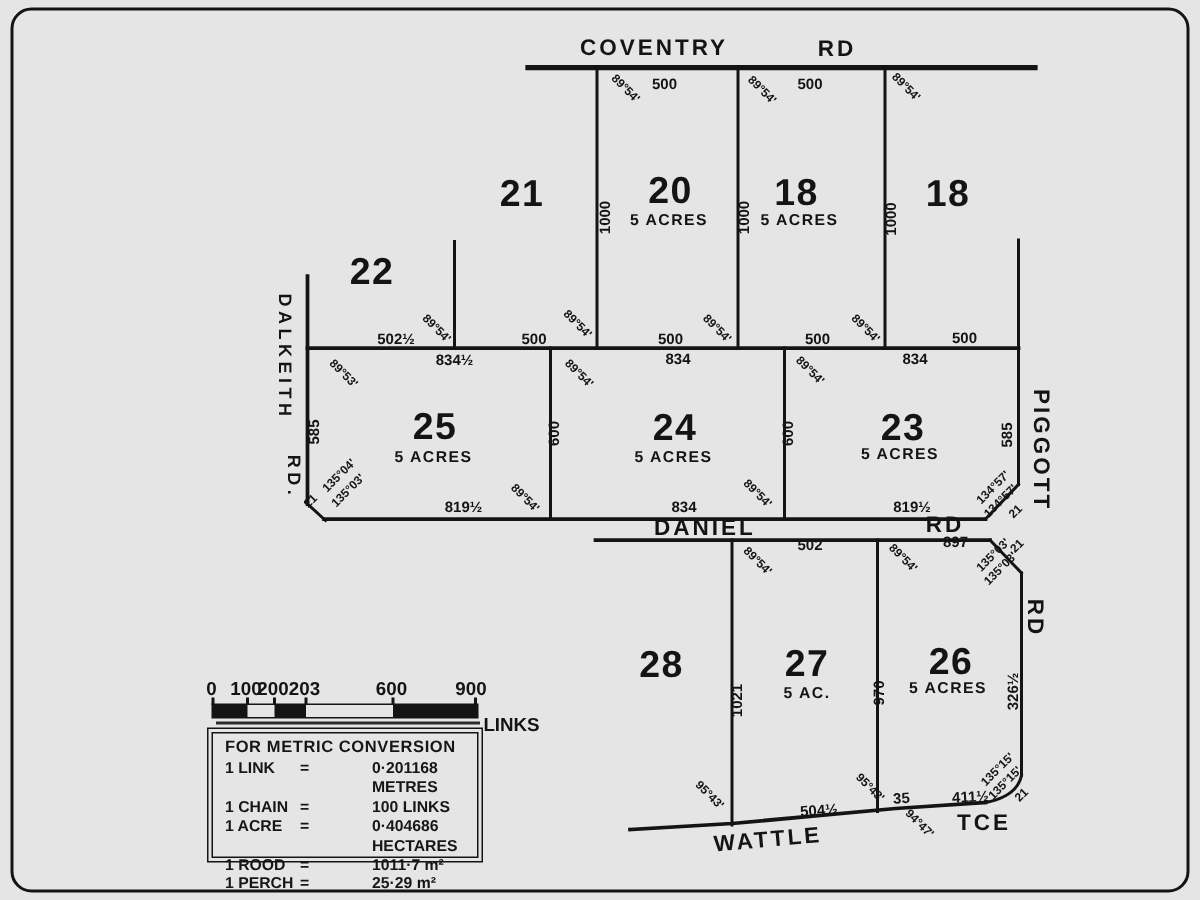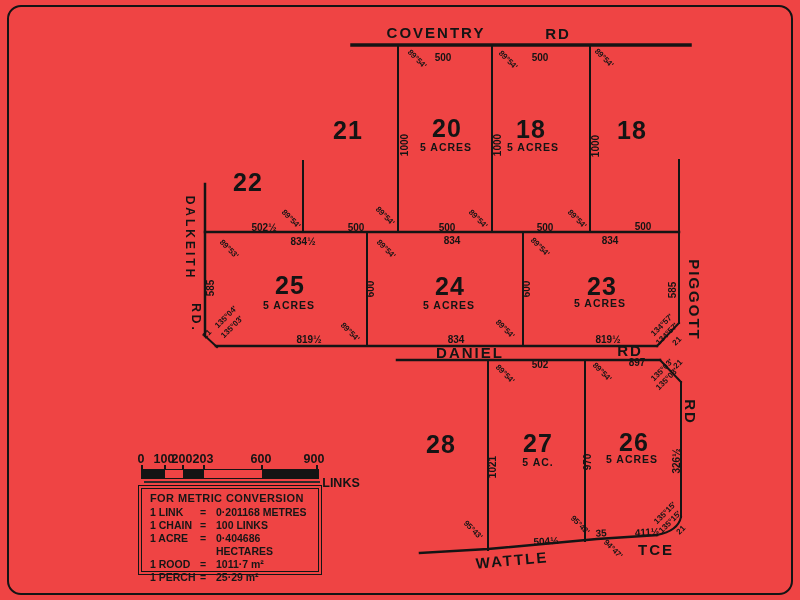--- a/index.html
+++ b/index.html
@@ -1,16 +1,16 @@
 <!DOCTYPE html>
 <html><head>
 <meta charset="utf-8">
 <style>
   html,body{margin:0;padding:0;background:#ffffff;}
-  .page{position:relative;width:800px;height:600px;background:#ef4444;overflow:hidden;
+  .page{position:relative;width:800px;height:600px;background:#e5e5e5;overflow:hidden;
         font-family:"Liberation Sans",sans-serif;color:#161616;}
   .frame{position:absolute;left:7px;top:5px;right:7px;bottom:5px;
          border:2px solid #141414;border-radius:14px;}
   svg.lines{position:absolute;left:0;top:0;}
   .lbl{position:absolute;white-space:nowrap;font-weight:700;color:#141414;
        transform:translate(-50%,-50%);}
   .road{font-size:15px;letter-spacing:2px;}
   .roadm{font-size:12px;letter-spacing:3px;}
   .lot{font-size:25px;letter-spacing:1px;}
   .area{font-size:10.5px;letter-spacing:1px;}
@@ -26,21 +26,21 @@
   .sb-shadow{position:absolute;left:144px;top:481px;width:176px;height:2px;background:#2a2a2a;}
   
   .convbox{position:absolute;left:138px;top:485px;width:184px;height:90px;
            border:1.5px solid #141414;padding:2px;box-sizing:border-box;}
   .convbox-inner{border:1.2px solid #141414;width:100%;height:100%;box-sizing:border-box;
                  padding:3px 6px 0 8px;}
   .conv-title{font-weight:700;font-size:11px;letter-spacing:.4px;margin-bottom:2px;}
   .conv-row{display:flex;font-weight:700;font-size:10.5px;line-height:12.9px;}
   .conv-row .cv0{width:50px;}
   .conv-row .cv1{width:16px;}
-  .conv-row .cv2{flex:1;}
+  .conv-row .cv2{flex:1;margin-left:32px;}
 </style>
 </head>
 <body>
 
 <div class="page">
 
   <div class="frame"></div>
 
   <svg class="lines" width="800" height="600" viewBox="0 0 800 600" fill="none" stroke="#141414" stroke-linecap="square">
     <path d="M352,45 H690" stroke-width="3.5"></path>

